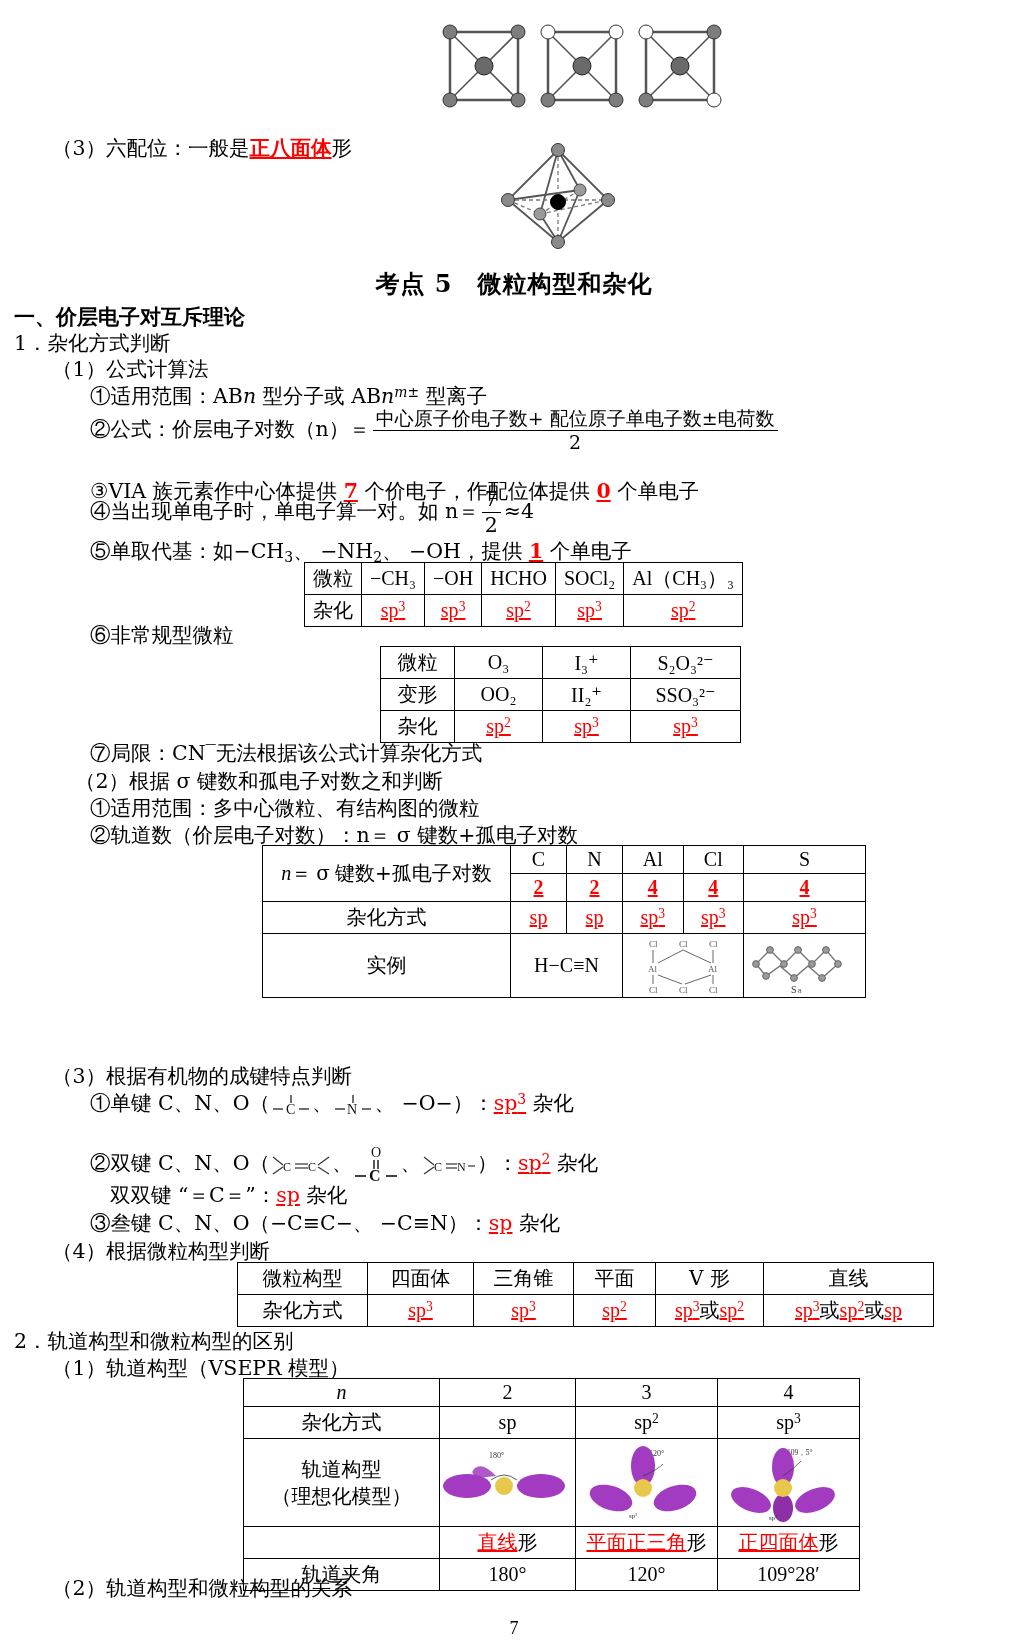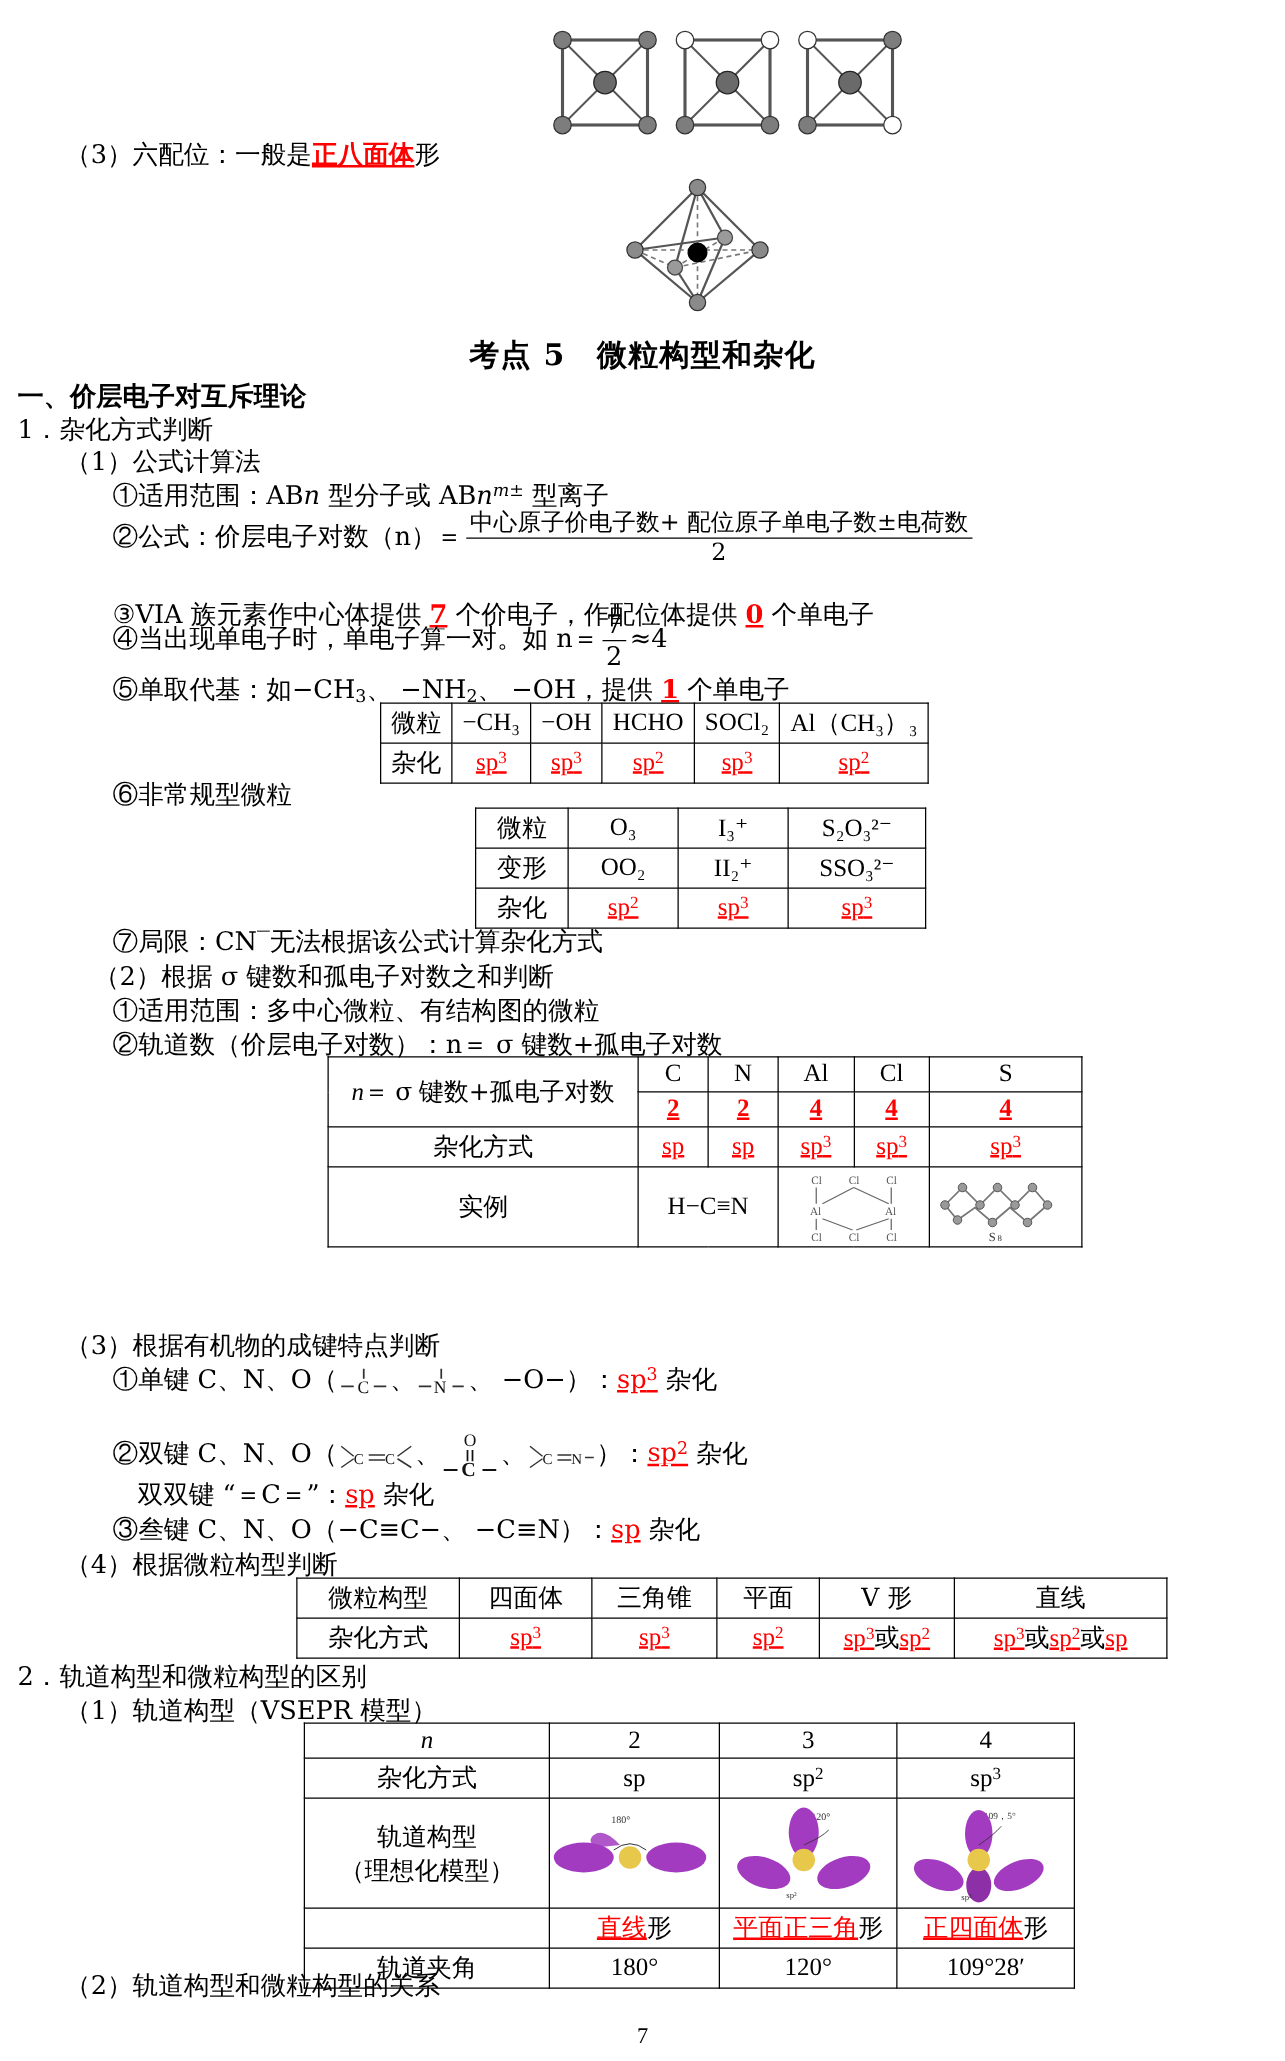--- a/index.html
+++ b/index.html
@@ -100,21 +100,21 @@
           <line x1="274" y1="78" x2="240" y2="44"></line>
       </g>
       <circle cx="206" cy="10" r="7" fill="#ffffff" stroke="#333"></circle>
       <circle cx="274" cy="10" r="7" fill="#7d7d7d" stroke="#333"></circle>
       <circle cx="206" cy="78" r="7" fill="#7d7d7d" stroke="#333"></circle>
       <circle cx="274" cy="78" r="7" fill="#ffffff" stroke="#333"></circle>
       <circle cx="240" cy="44" r="9" fill="#6a6a6a" stroke="#222"></circle>
     </svg>
   </div>
 
-  <div class="tw line cn" style="left:52px; top:108px;">
+  <div class="tw line cn" style="left:52px; top:133px;">
     <span>（3）六配位：一般是</span><span class="redu">正八面体</span><span>形</span>
   </div>
 
   <div class="tw" style="left:496px; top:142px;">
     <svg width="124" height="108" viewBox="0 0 124 108">
       <g stroke="#555" stroke-width="1.8" fill="none">
         <line x1="62" y1="8" x2="12" y2="58"></line>
           <line x1="62" y1="8" x2="112" y2="58"></line>
         <line x1="12" y1="58" x2="62" y2="100"></line>
           <line x1="112" y1="58" x2="62" y2="100"></line>

